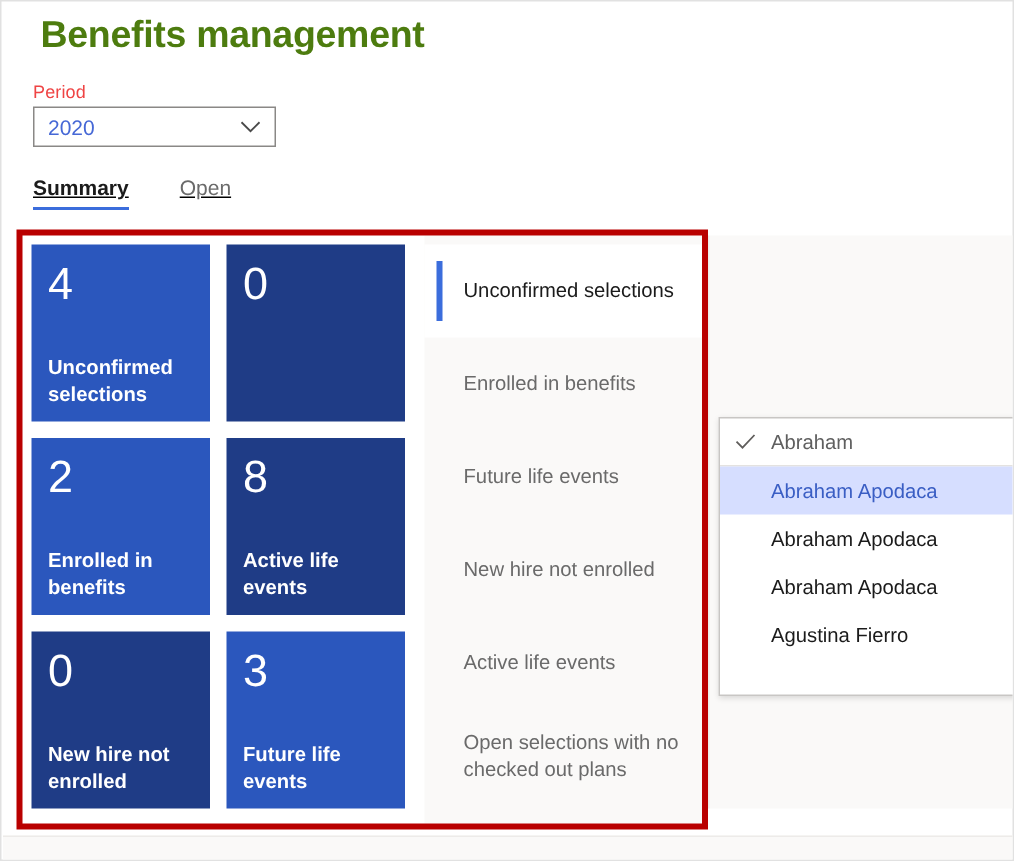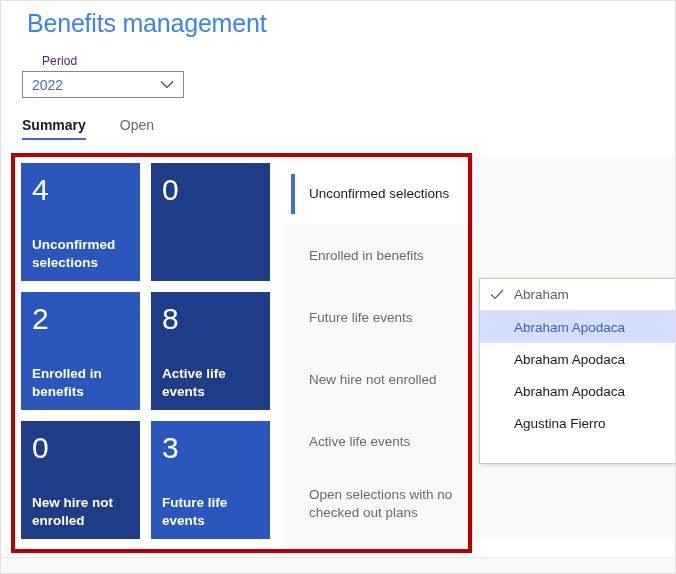--- a/index.html
+++ b/index.html
@@ -24,38 +24,37 @@
     border: 1px solid #e1e1e1;
     box-sizing: border-box;
     overflow: hidden;
   }
 
   
   #page-title {
     position: absolute;
     left: 26px; top: 8px;
     font-size: 25px;
-    font-weight: 400;
-    color: #3b82f6;
+    font-weight: 700;
+    color: #4d7c0f;
     letter-spacing: -0.2px;
     white-space: nowrap;
   }
 
   
   #period-group {
     position: absolute;
     left: 21px; top: 53px;
   }
   #period-label {
     font-size: 12px;
-    color: #4c1d95;
+    color: #ef4444;
     display: block;
     margin-bottom: 3px;
     letter-spacing: .1px;
-    margin-left: 20px;
   }
   #period-select {
     width: 162px;
     height: 27px;
     border: 1px solid #8a8886;
     background: #ffffff;
     box-sizing: border-box;
     position: relative;
     display: flex;
     align-items: center;
@@ -73,20 +72,21 @@
   }
   #period-chevron svg { display: block; }
 
   
   #tabstrip {
     position: absolute;
     left: 21px; top: 116px;
     display: flex;
     align-items: flex-end;
     gap: 0;
+    text-decoration: underline;
   }
   .tab {
     font-size: 14px;
     color: #6b6b6b;
     padding: 0 17px 7px 0;
     position: relative;
     white-space: nowrap;
   }
   .tab + .tab { padding-left: 17px; }
   .tab.active {
@@ -254,21 +254,21 @@
 <div id="app-window">
 
   <div id="right-panel-edge"></div>
   <div id="bottom-strip"></div>
 
   <div id="page-title">Benefits management</div>
 
   <div id="period-group">
     <span id="period-label">Period</span>
     <div id="period-select">
-      <span id="period-value">2022</span>
+      <span id="period-value">2020</span>
       <span id="period-chevron">
         <svg width="14" height="9" viewBox="0 0 14 9">
           <path d="M1 1 L7 7 L13 1" fill="none" stroke="#4a4a4a" stroke-width="1.2"></path>
         </svg>
       </span>
     </div>
   </div>
 
   <div id="tabstrip">
     <div class="tab active">Summary</div>

